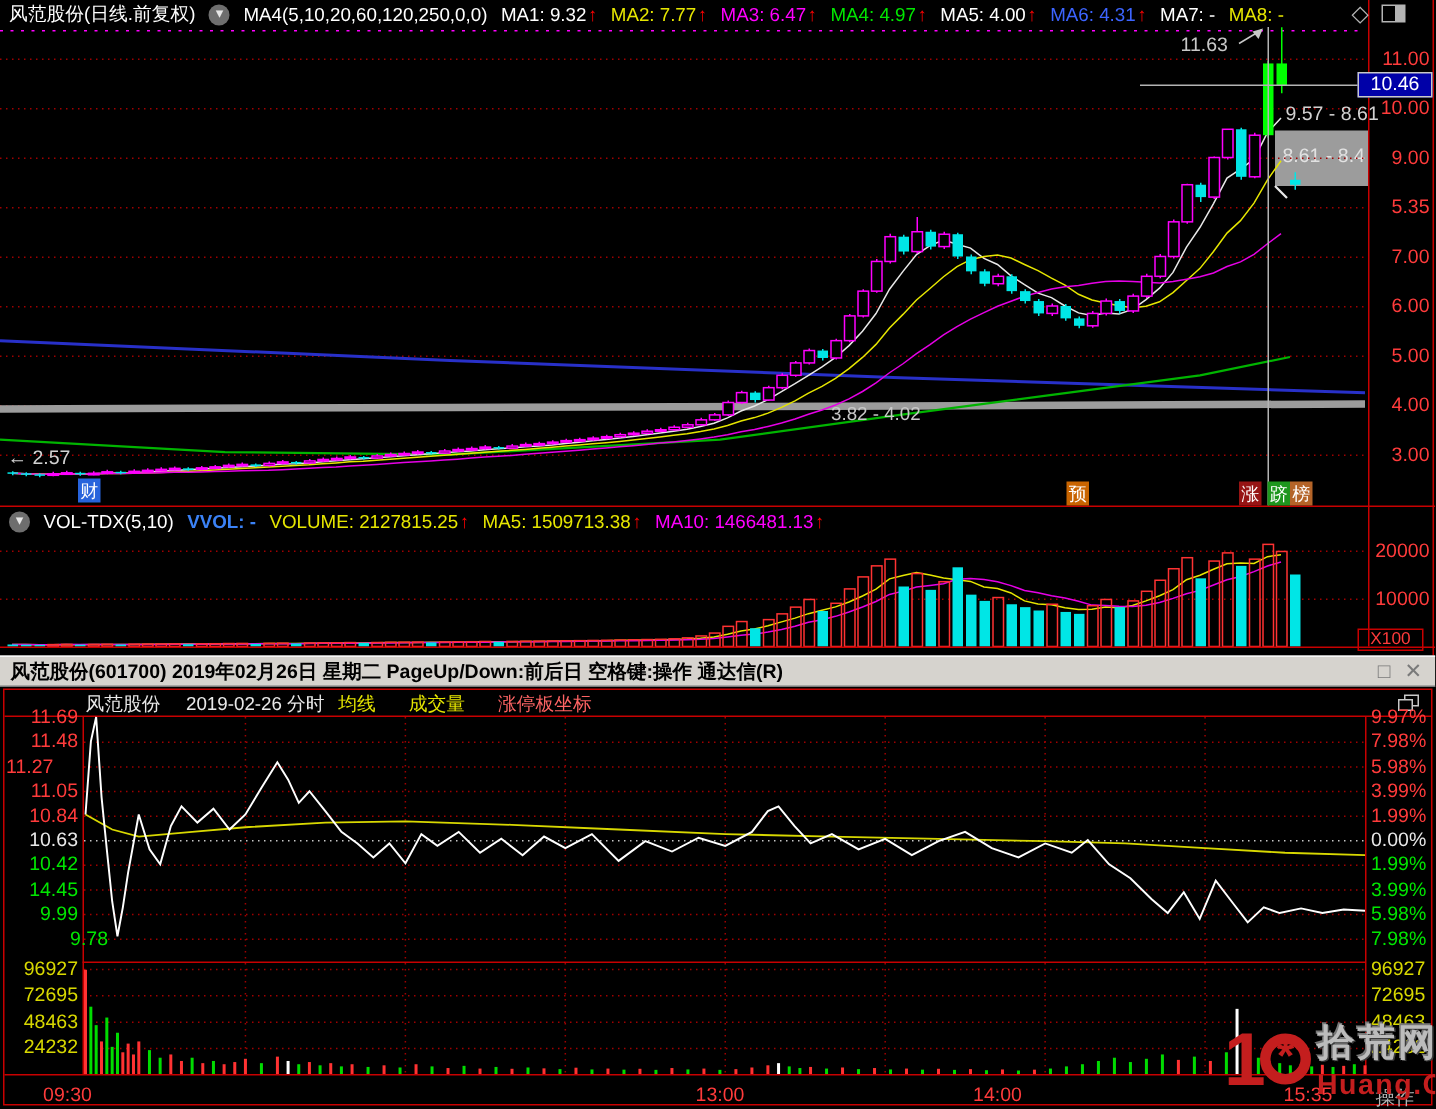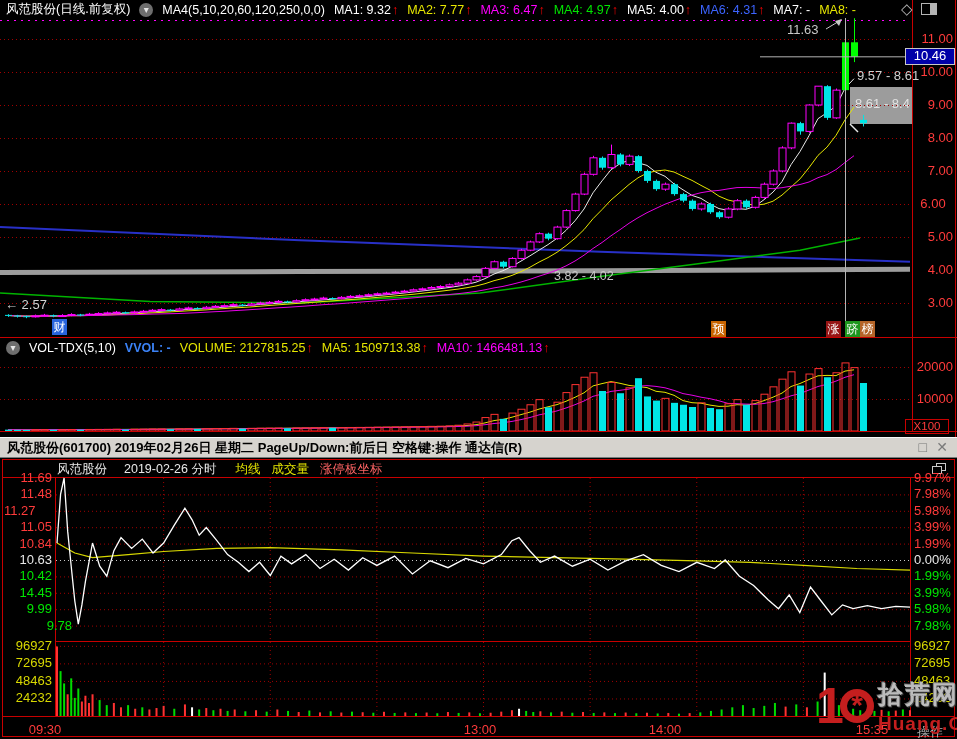--- a/index.html
+++ b/index.html
@@ -87,21 +87,21 @@
 
   <div id="titlebar">
     <span>风范股份(601700) 2019年02月26日 星期二 PageUp/Down:前后日 空格键:操作 通达信(R)</span>
     <span class="winbtn" id="max-btn">□</span>
     <span class="winbtn" id="close-btn">✕</span>
   </div>
 
   <div class="panel-hdr" id="intra-hdr">
     <span style="color:#e8e8e8">风范股份</span>
     <span style="color:#e8e8e8;margin-left:8px">2019-02-26 分时</span>
-    <span id="intra-legend" style="display:flex;gap:11px;margin-left:10px">
+    <span id="intra-legend" style="display:flex;gap:22px;">
         <span style="color: rgb(230, 230, 0);">均线</span>
         <span style="color: rgb(230, 230, 0);">成交量</span>
         <span style="color: rgb(255, 100, 100);">涨停板坐标</span>
       </span>
   </div>
 
   <div id="corner-op">操作</div>
 
   <div id="watermark">
     <span id="wm-num">1</span>
@@ -562,23 +562,23 @@
         <rect x="909" y="710.2095238095238" width="2" height="5.79047619047617" fill="#ff3232"></rect>
         <path d="M57.0 543.0 L 74.8 553.0 L 92.5 557.7 L 128.1 554.6 L 163.6 551.5 L 216.9 548.4 L 270.3 547.6 L 341.3 549.9 L 412.4 553.0 L 483.5 556.1 L 554.6 557.7 L 625.7 559.2 L 696.8 560.8 L 750.1 562.3 L 803.4 565.4 L 856.7 568.5 L 910.0 570.1" fill="none" stroke="#d8d800" stroke-width="1.2"></path>
         <path d="M57.0 543.0 L 60.6 494.2 L 64.1 478.0 L 67.7 531.4 L 71.2 566.2 L 74.8 601.0 L 78.3 624.2 L 81.9 604.9 L 85.4 581.7 L 92.5 543.0 L 99.7 566.2 L 106.8 576.2 L 113.9 550.7 L 121.0 537.6 L 131.6 548.4 L 142.3 539.1 L 153.0 553.0 L 163.6 543.0 L 174.3 525.2 L 184.9 508.2 L 192.1 519.8 L 199.2 535.2 L 206.3 527.5 L 216.9 540.7 L 227.6 554.6 L 238.3 562.3 L 248.9 571.6 L 259.6 562.3 L 270.3 575.5 L 280.9 556.1 L 291.6 563.9 L 305.8 554.6 L 320.0 568.5 L 334.2 559.2 L 348.4 570.1 L 362.7 557.7 L 376.9 565.4 L 394.6 556.1 L 412.4 573.9 L 430.2 560.8 L 448.0 567.7 L 465.7 558.5 L 483.5 563.9 L 501.3 554.6 L 511.9 540.7 L 519.0 537.6 L 529.7 550.7 L 540.4 562.3 L 554.6 556.1 L 572.4 566.2 L 590.1 559.2 L 607.9 570.1 L 625.7 560.8 L 643.4 554.6 L 661.2 565.4 L 679.0 571.6 L 696.8 562.3 L 714.5 568.5 L 725.2 560.0 L 739.4 576.2 L 753.6 585.5 L 767.8 599.5 L 778.5 608.7 L 789.2 594.8 L 799.8 612.6 L 810.5 587.1 L 821.1 601.0 L 831.8 614.9 L 842.5 604.9 L 853.1 608.7 L 867.4 605.6 L 881.6 608.7 L 895.8 606.4 L 910.0 607.2" fill="none" stroke="#ffffff" stroke-width="1.3"></path>
         <rect x="936.5" y="463.5" width="9" height="7" fill="none" stroke="#c8c8c8" stroke-width="1"></rect>
         <rect x="932.5" y="466.5" width="9" height="7" fill="#000" stroke="#c8c8c8" stroke-width="1"></rect>
       </g>
     </svg>
     <div class="lbl" style="left: 913px; top: 31px; width: 40px; text-align: right; color: rgb(255, 59, 59);">11.00</div>
     <div class="lbl" style="left: 913px; top: 64px; width: 40px; text-align: right; color: rgb(255, 59, 59);">10.00</div>
     <div class="lbl" style="left: 913px; top: 97px; width: 40px; text-align: right; color: rgb(255, 59, 59);">9.00</div>
-    <div class="lbl" style="left: 913px; top: 130px; width: 40px; text-align: right; color: rgb(255, 59, 59);">8.00</div>
+    <div class="lbl" style="left: 913px; top: 130px; width: 40px; text-align: right; color: rgb(255, 59, 59);">5.35</div>
     <div class="lbl" style="left: 913px; top: 163px; width: 40px; text-align: right; color: rgb(255, 59, 59);">7.00</div>
-    <div class="lbl" style="left: 913px; top: 196px; width: 40px; text-align: center; color: rgb(255, 59, 59);">6.00</div>
+    <div class="lbl" style="left: 913px; top: 196px; width: 40px; text-align: right; color: rgb(255, 59, 59);">6.00</div>
     <div class="lbl" style="left: 913px; top: 229px; width: 40px; text-align: right; color: rgb(255, 59, 59);">5.00</div>
     <div class="lbl" style="left: 913px; top: 262px; width: 40px; text-align: right; color: rgb(255, 59, 59);">4.00</div>
     <div class="lbl" style="left: 913px; top: 295px; width: 40px; text-align: right; color: rgb(255, 59, 59);">3.00</div>
     <div class="lbl" style="left: 52px; top: 319px; width: 15px; height: 16px; line-height: 16px; text-align: center; font-size: 12px; color: rgb(255, 255, 255); background: rgb(40, 100, 220);">财</div>
     <div class="lbl" style="left: 711px; top: 321px; width: 15px; height: 16px; line-height: 16px; text-align: center; font-size: 12px; color: rgb(255, 255, 255); background: rgb(200, 100, 0);">预</div>
     <div class="lbl" style="left: 826px; top: 321px; width: 15px; height: 16px; line-height: 16px; text-align: center; font-size: 12px; color: rgb(255, 255, 255); background: rgb(150, 20, 20);">涨</div>
     <div class="lbl" style="left: 845px; top: 321px; width: 15px; height: 16px; line-height: 16px; text-align: center; font-size: 12px; color: rgb(255, 255, 255); background: rgb(30, 150, 30);">跻</div>
     <div class="lbl" style="left: 860px; top: 321px; width: 15px; height: 16px; line-height: 16px; text-align: center; font-size: 12px; color: rgb(255, 255, 255); background: rgb(180, 100, 40);">榜</div>
     <div class="lbl" style="left: 911px; top: 359px; width: 42px; text-align: right; color: rgb(255, 59, 59);">20000</div>
     <div class="lbl" style="left: 911px; top: 391px; width: 42px; text-align: right; color: rgb(255, 59, 59);">10000</div>

